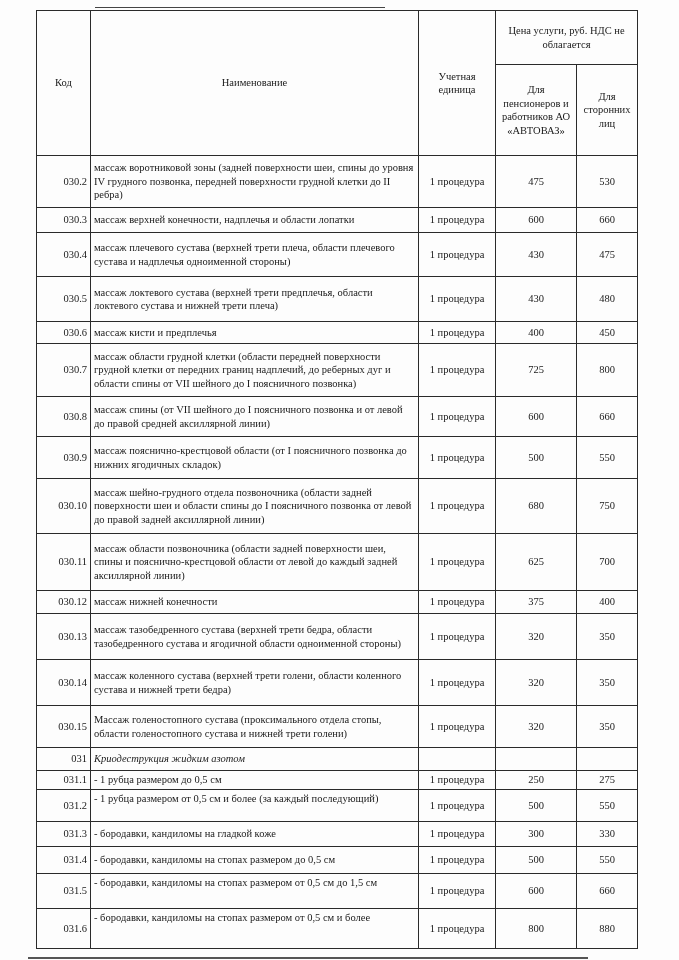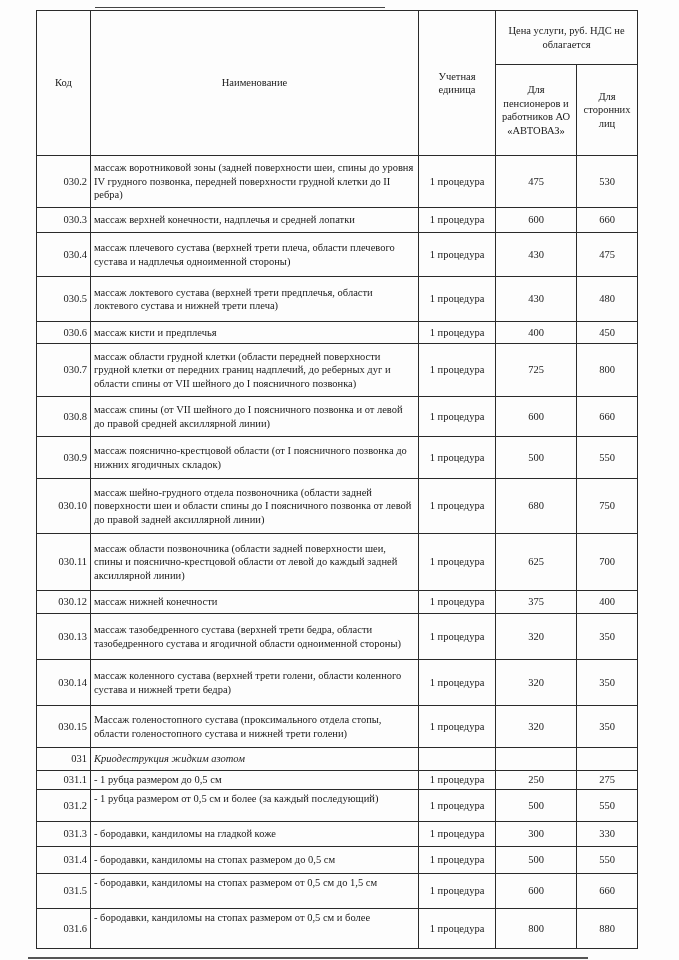--- a/index.html
+++ b/index.html
@@ -48,21 +48,21 @@
     <tbody id="rows">
         <tr style="height: 52px;">
           <td class="c-code">030.2</td>
           <td class="c-name">массаж воротниковой зоны (задней поверхности шеи, спины до уровня IV грудного позвонка, передней поверхности грудной клетки до II ребра)</td>
           <td class="c-unit">1 процедура</td>
           <td class="c-p1">475</td>
           <td class="c-p2">530</td>
         </tr>
         <tr style="height: 25px;">
           <td class="c-code">030.3</td>
-          <td class="c-name">массаж верхней конечности, надплечья и средней лопатки</td>
+          <td class="c-name">массаж верхней конечности, надплечья и области лопатки</td>
           <td class="c-unit">1 процедура</td>
           <td class="c-p1">600</td>
           <td class="c-p2">660</td>
         </tr>
         <tr style="height: 44px; padding-left: 19px;">
           <td class="c-code">030.4</td>
           <td class="c-name">массаж плечевого сустава (верхней трети плеча, области плечевого сустава и надплечья одноименной стороны)</td>
           <td class="c-unit">1 процедура</td>
           <td class="c-p1">430</td>
           <td class="c-p2">475</td>

